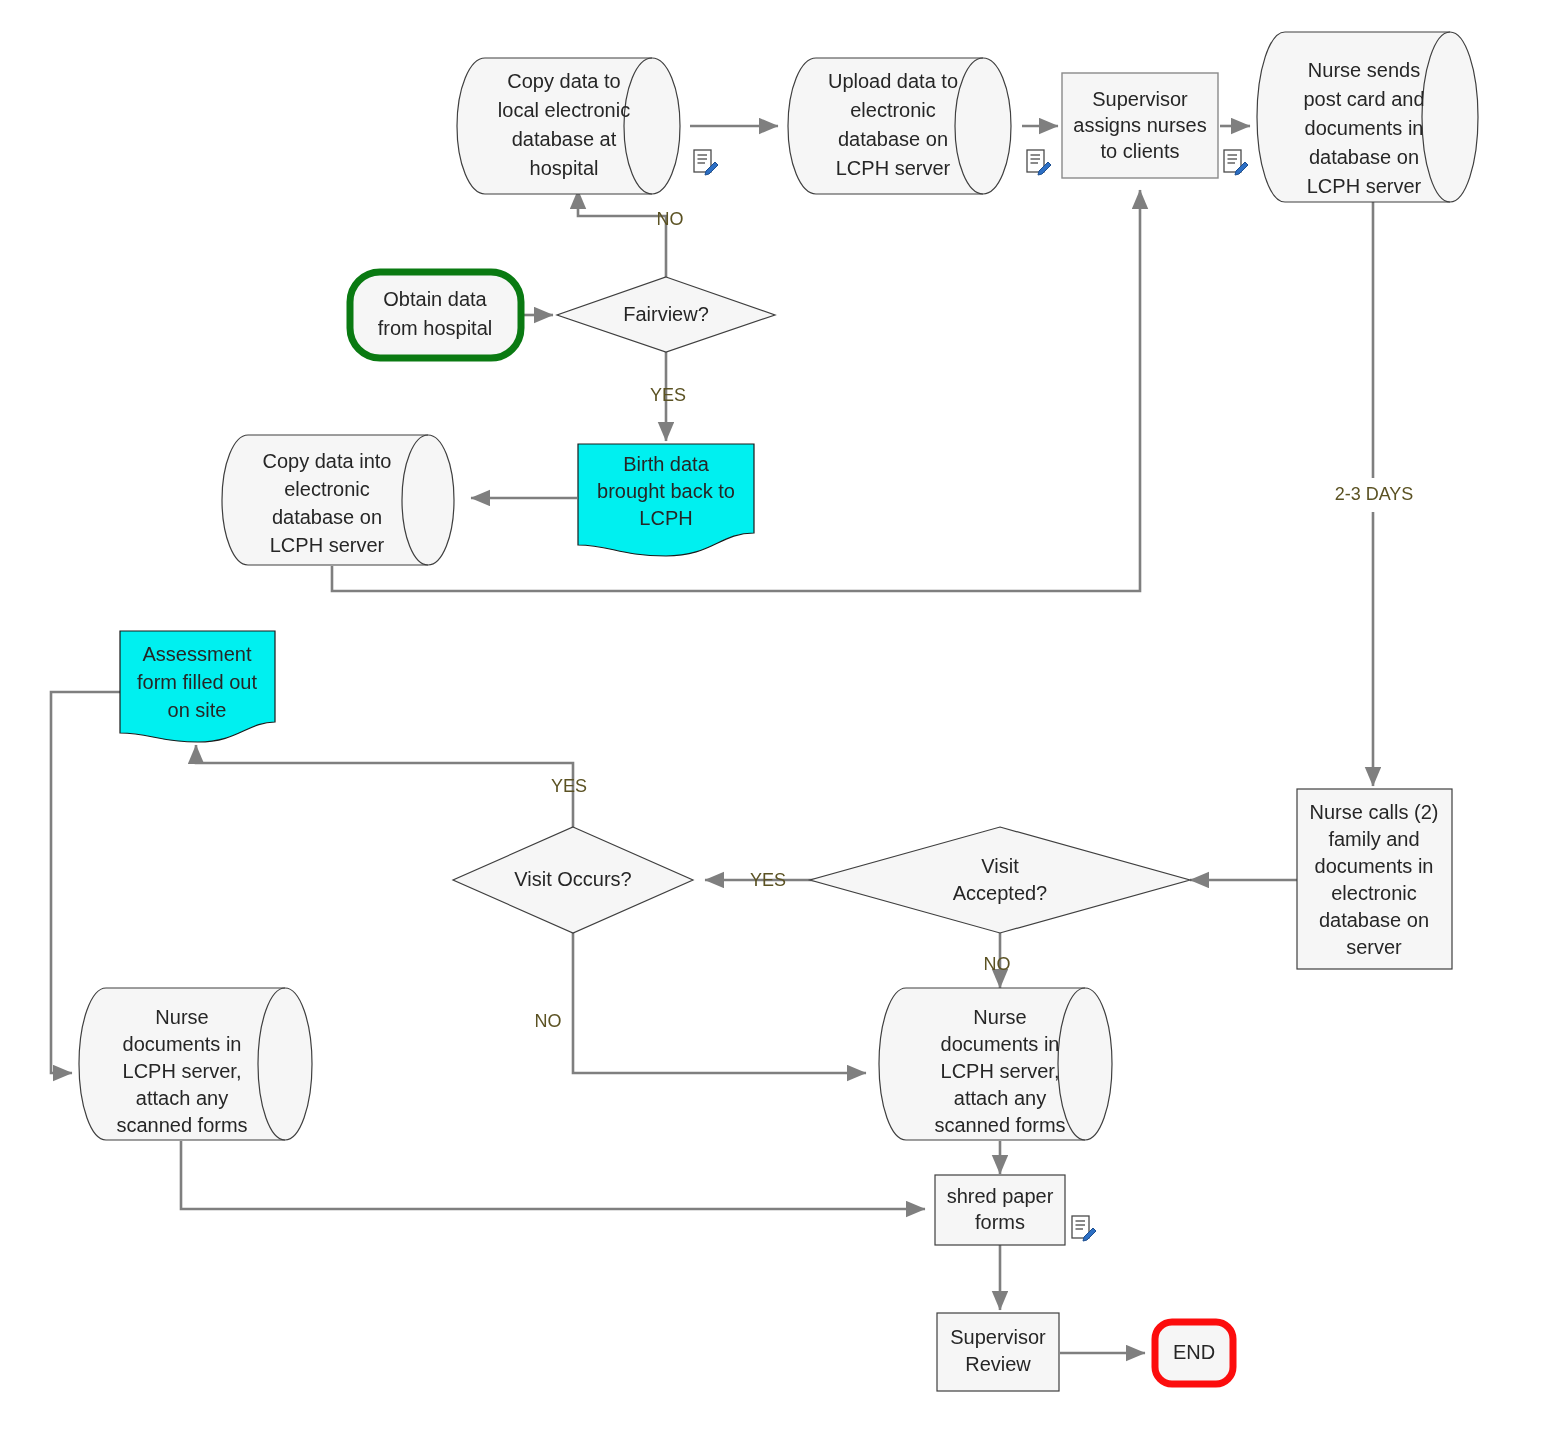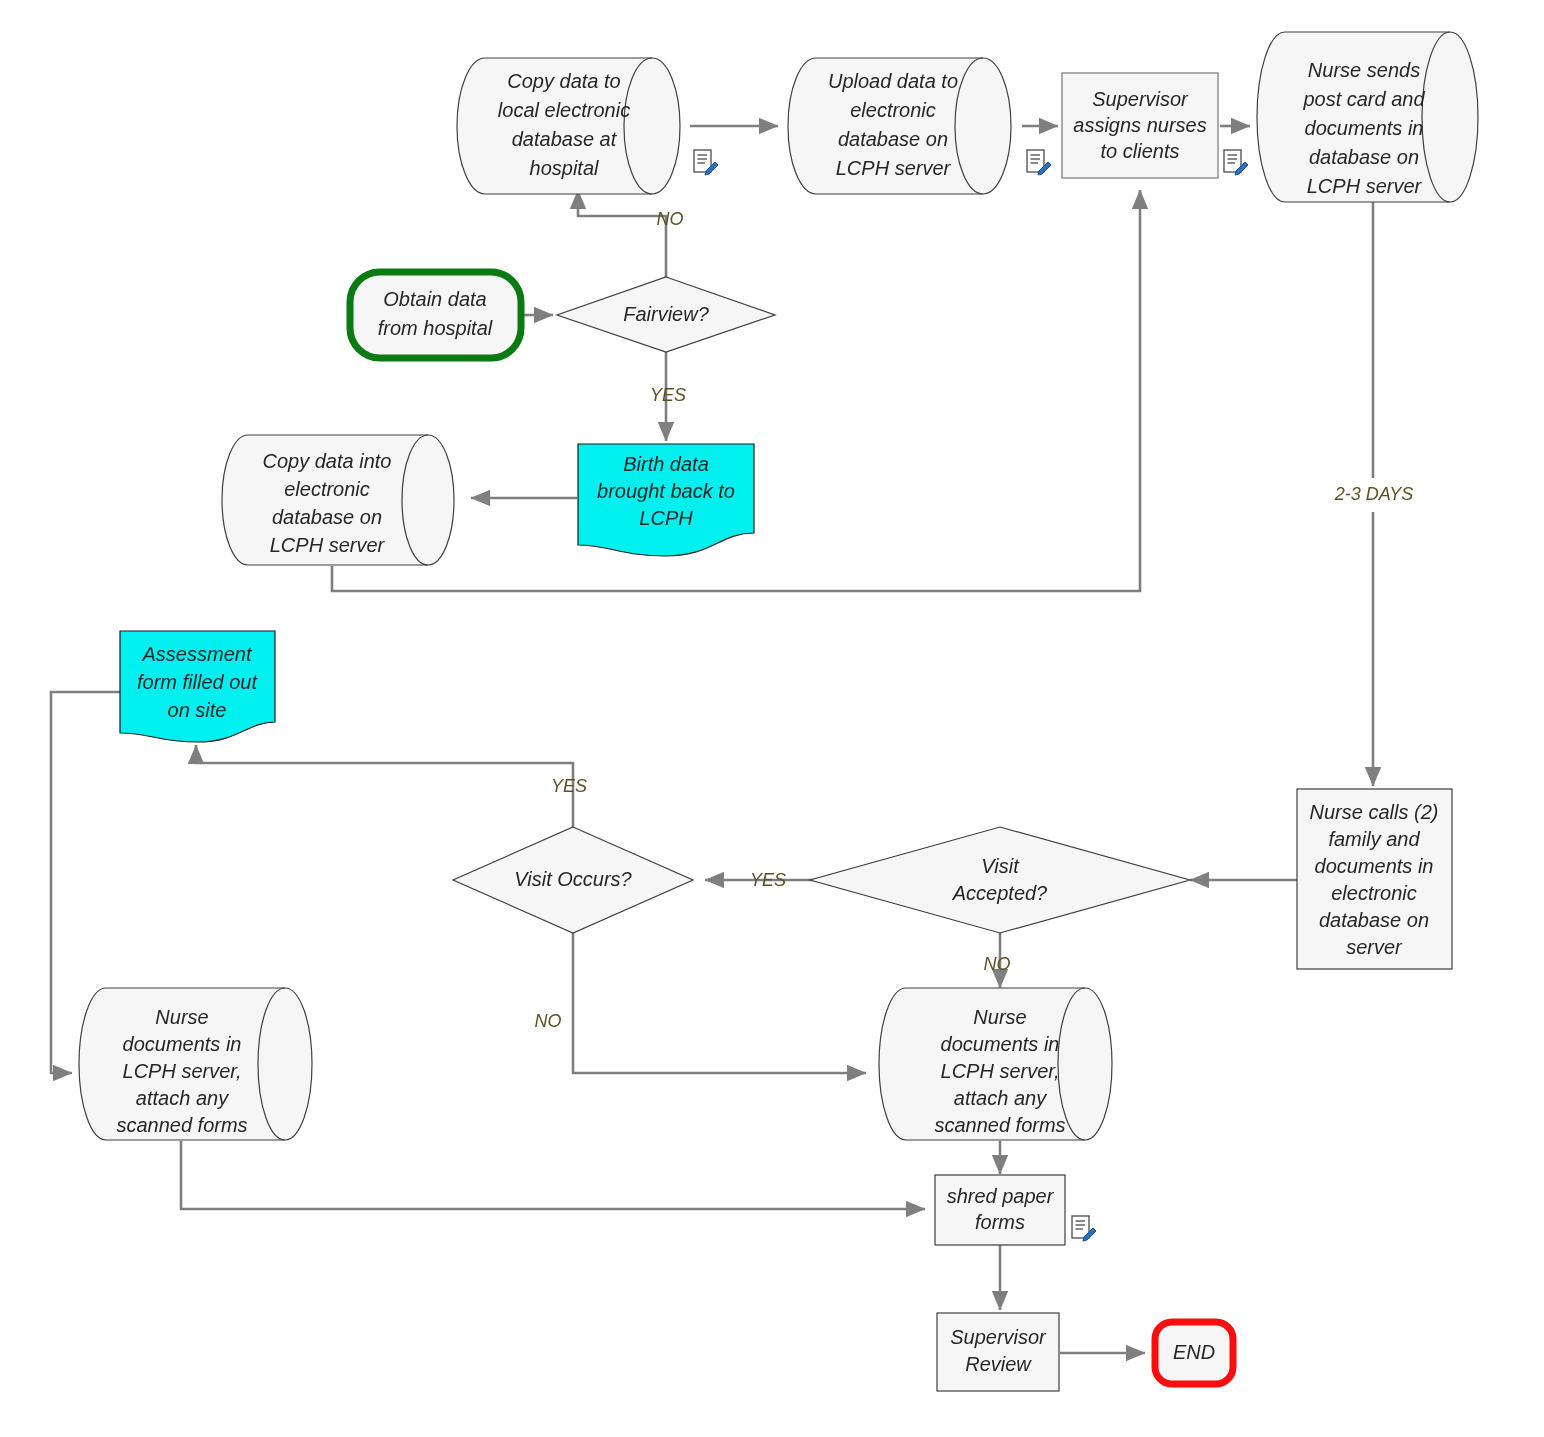--- a/index.html
+++ b/index.html
@@ -11,21 +11,20 @@
     width: 1544px;
     height: 1437px;
     font-family: "Liberation Sans", sans-serif;
     overflow: hidden;
   }
   #canvas {
     position: relative;
     width: 1544px;
     height: 1437px;
     background: #ffffff;
-    font-style: italic;
   }
   svg.flow {
     position: absolute;
     top: 0;
     left: 0;
     width: 1544px;
     height: 1437px;
   }
   .node-fill { fill: #f6f6f6; }
   .node-stroke { stroke: #3f3f3f; stroke-width: 1.2; }

